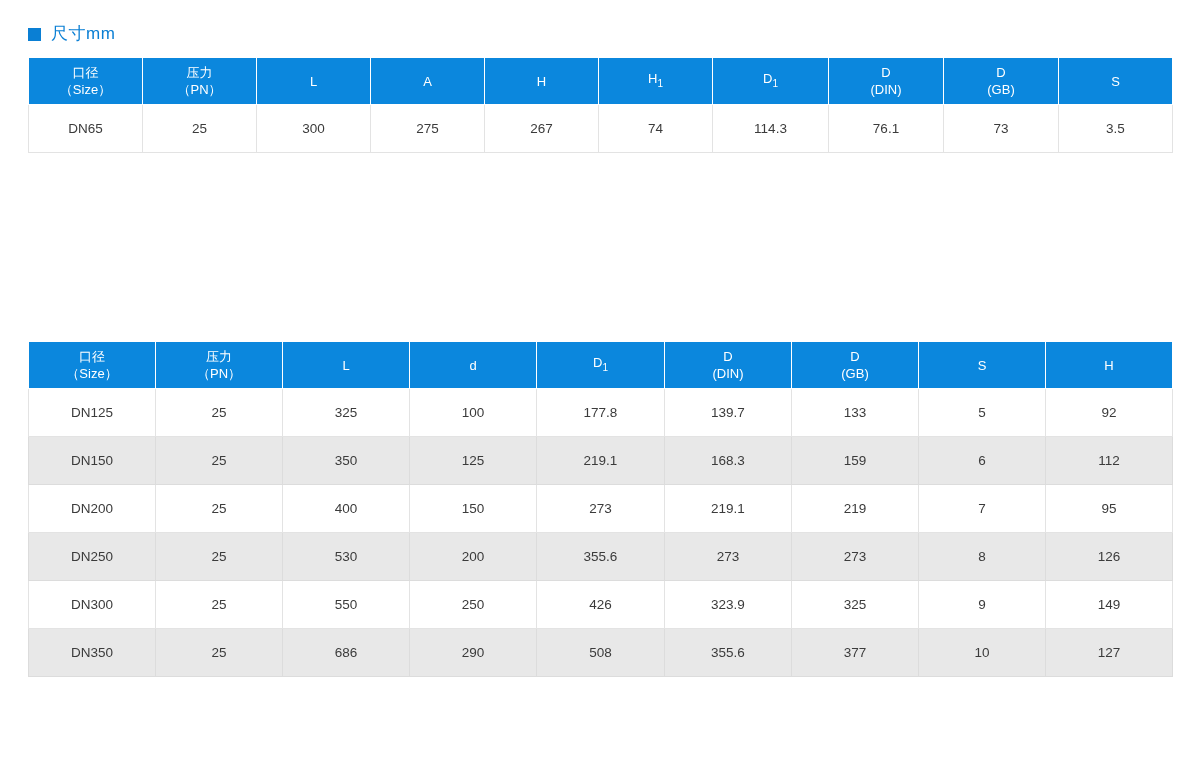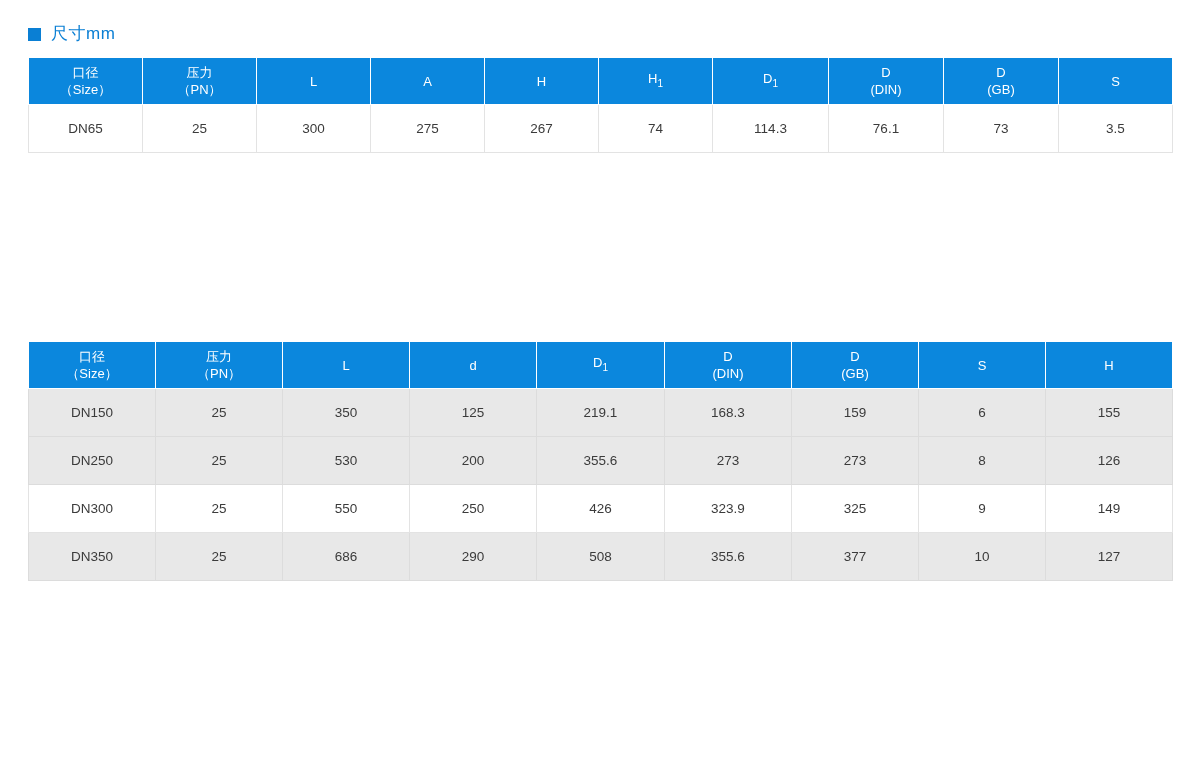--- a/index.html
+++ b/index.html
@@ -208,30 +208,52 @@
           </th>
           <th>
             <span class="small-line">S</span>
           </th>
           <th>
             <span class="small-line">H</span>
           </th>
         </tr>
     </thead>
     <tbody>
+        <tr>
+          <td>DN125</td>
+          <td>25</td>
+          <td>325</td>
+          <td>100</td>
+          <td>177.8</td>
+          <td>139.7</td>
+          <td>133</td>
+          <td>5</td>
+          <td>92</td>
+        </tr>
         <tr class="alt">
           <td>DN150</td>
           <td>25</td>
           <td>350</td>
           <td>125</td>
           <td>219.1</td>
           <td>168.3</td>
           <td>159</td>
           <td>6</td>
-          <td>155</td>
+          <td>112</td>
+        </tr>
+        <tr>
+          <td>DN200</td>
+          <td>25</td>
+          <td>400</td>
+          <td>150</td>
+          <td>273</td>
+          <td>219.1</td>
+          <td>219</td>
+          <td>7</td>
+          <td>95</td>
         </tr>
         <tr class="alt">
           <td>DN250</td>
           <td>25</td>
           <td>530</td>
           <td>200</td>
           <td>355.6</td>
           <td>273</td>
           <td>273</td>
           <td>8</td>

